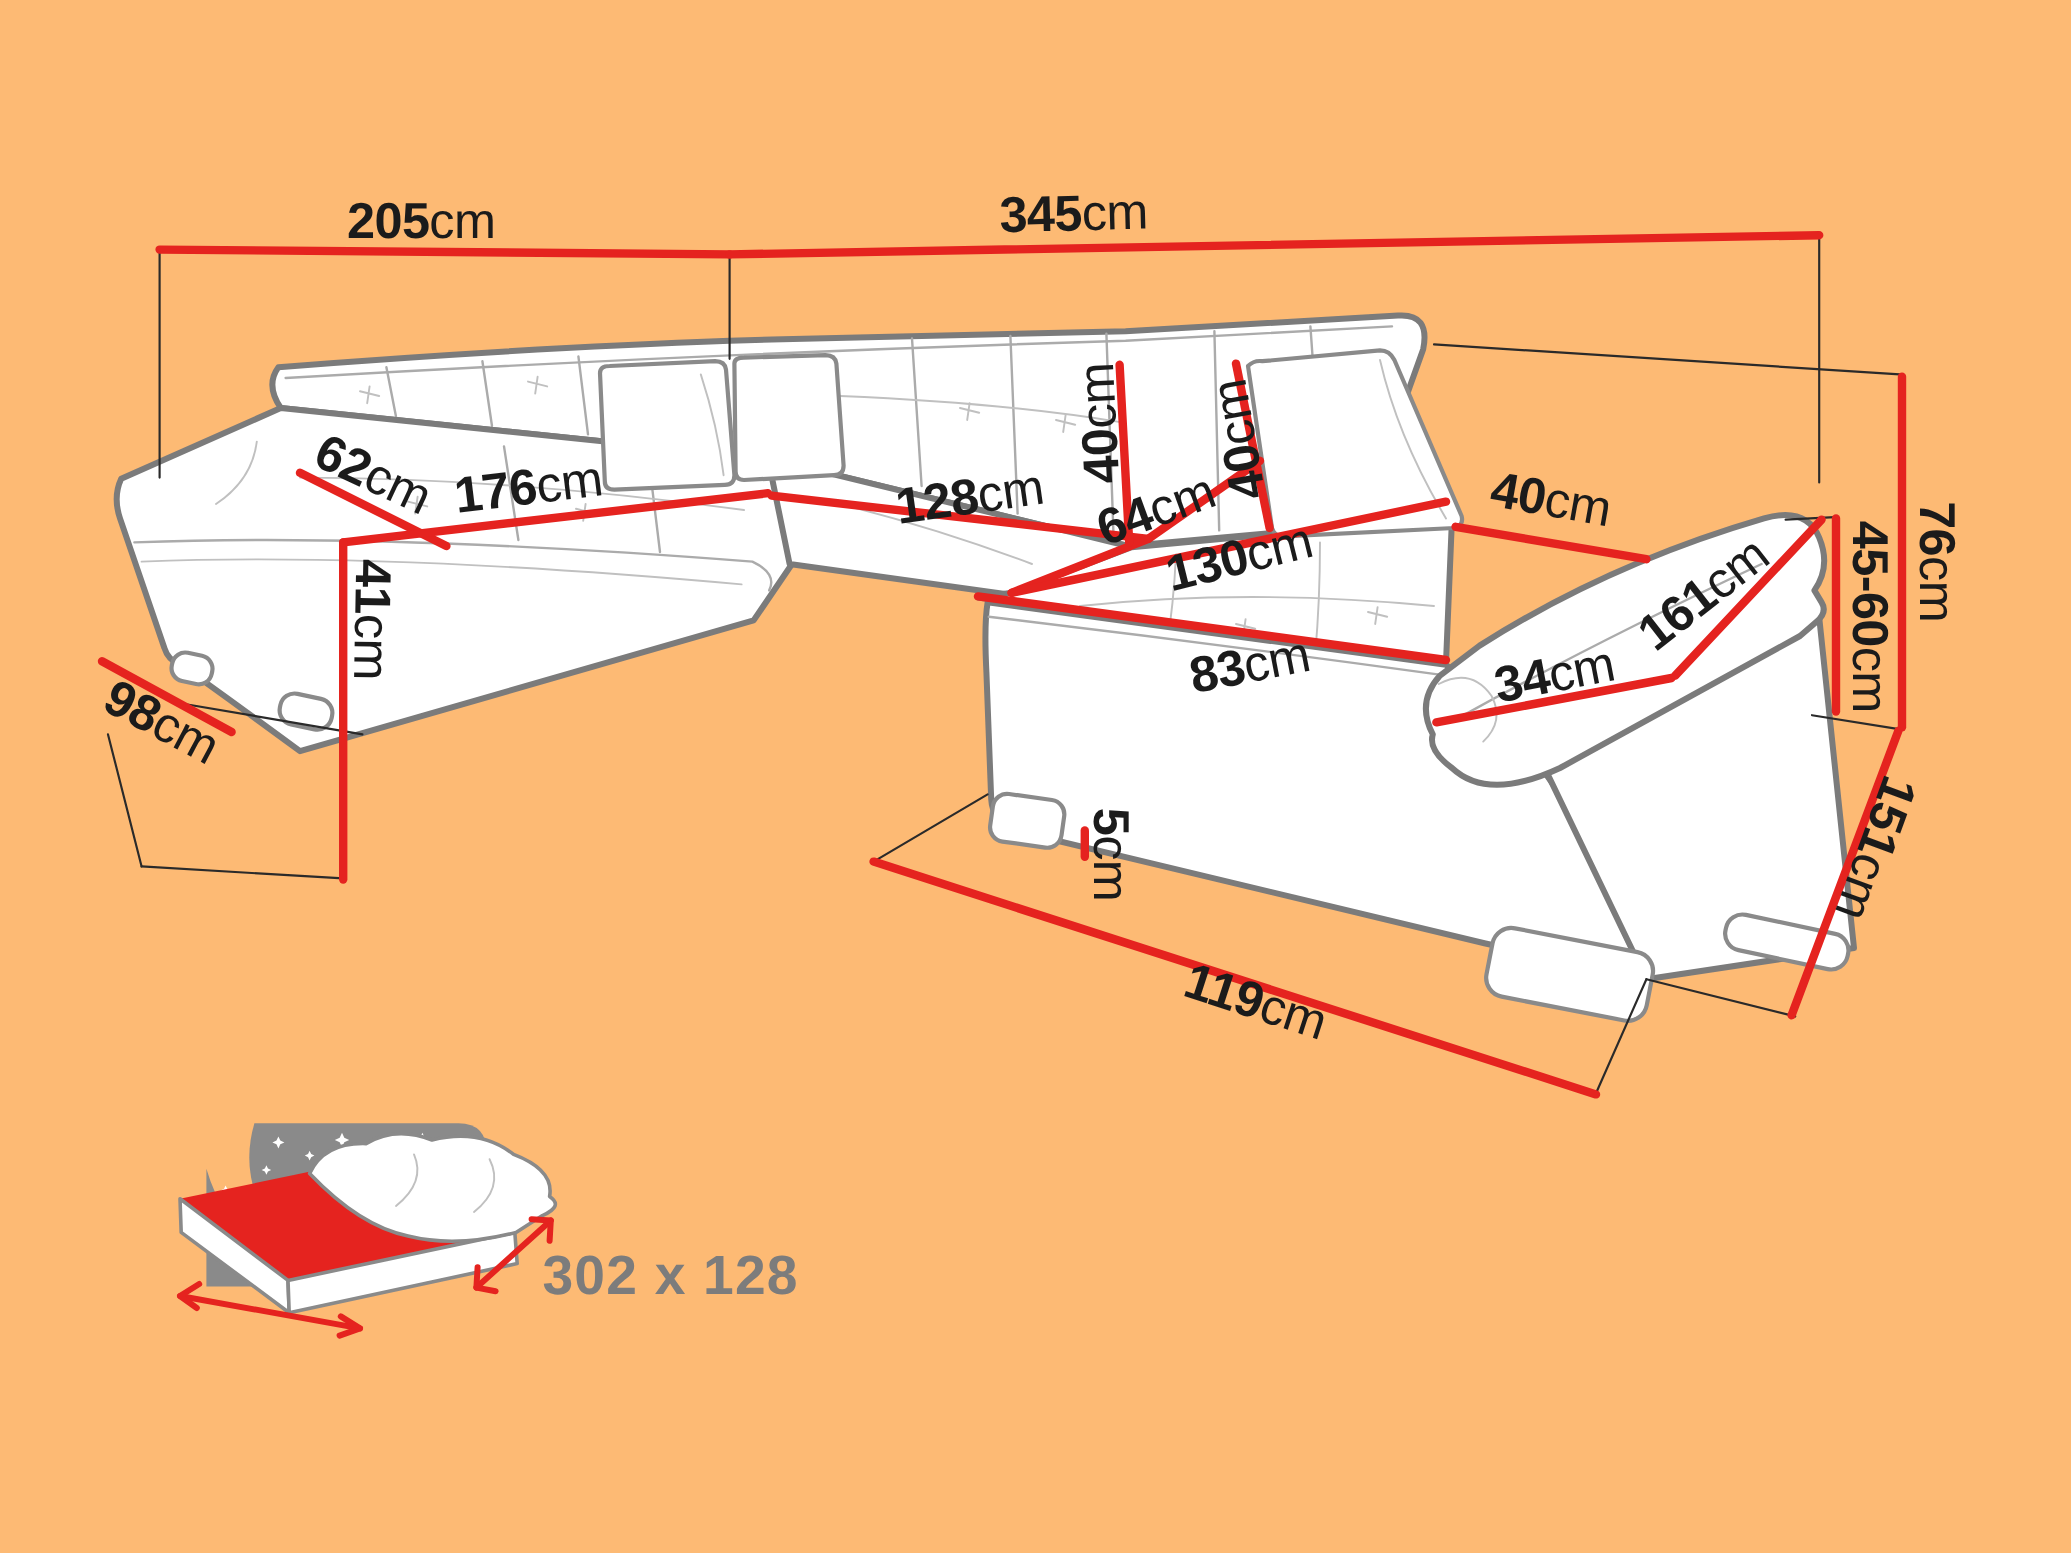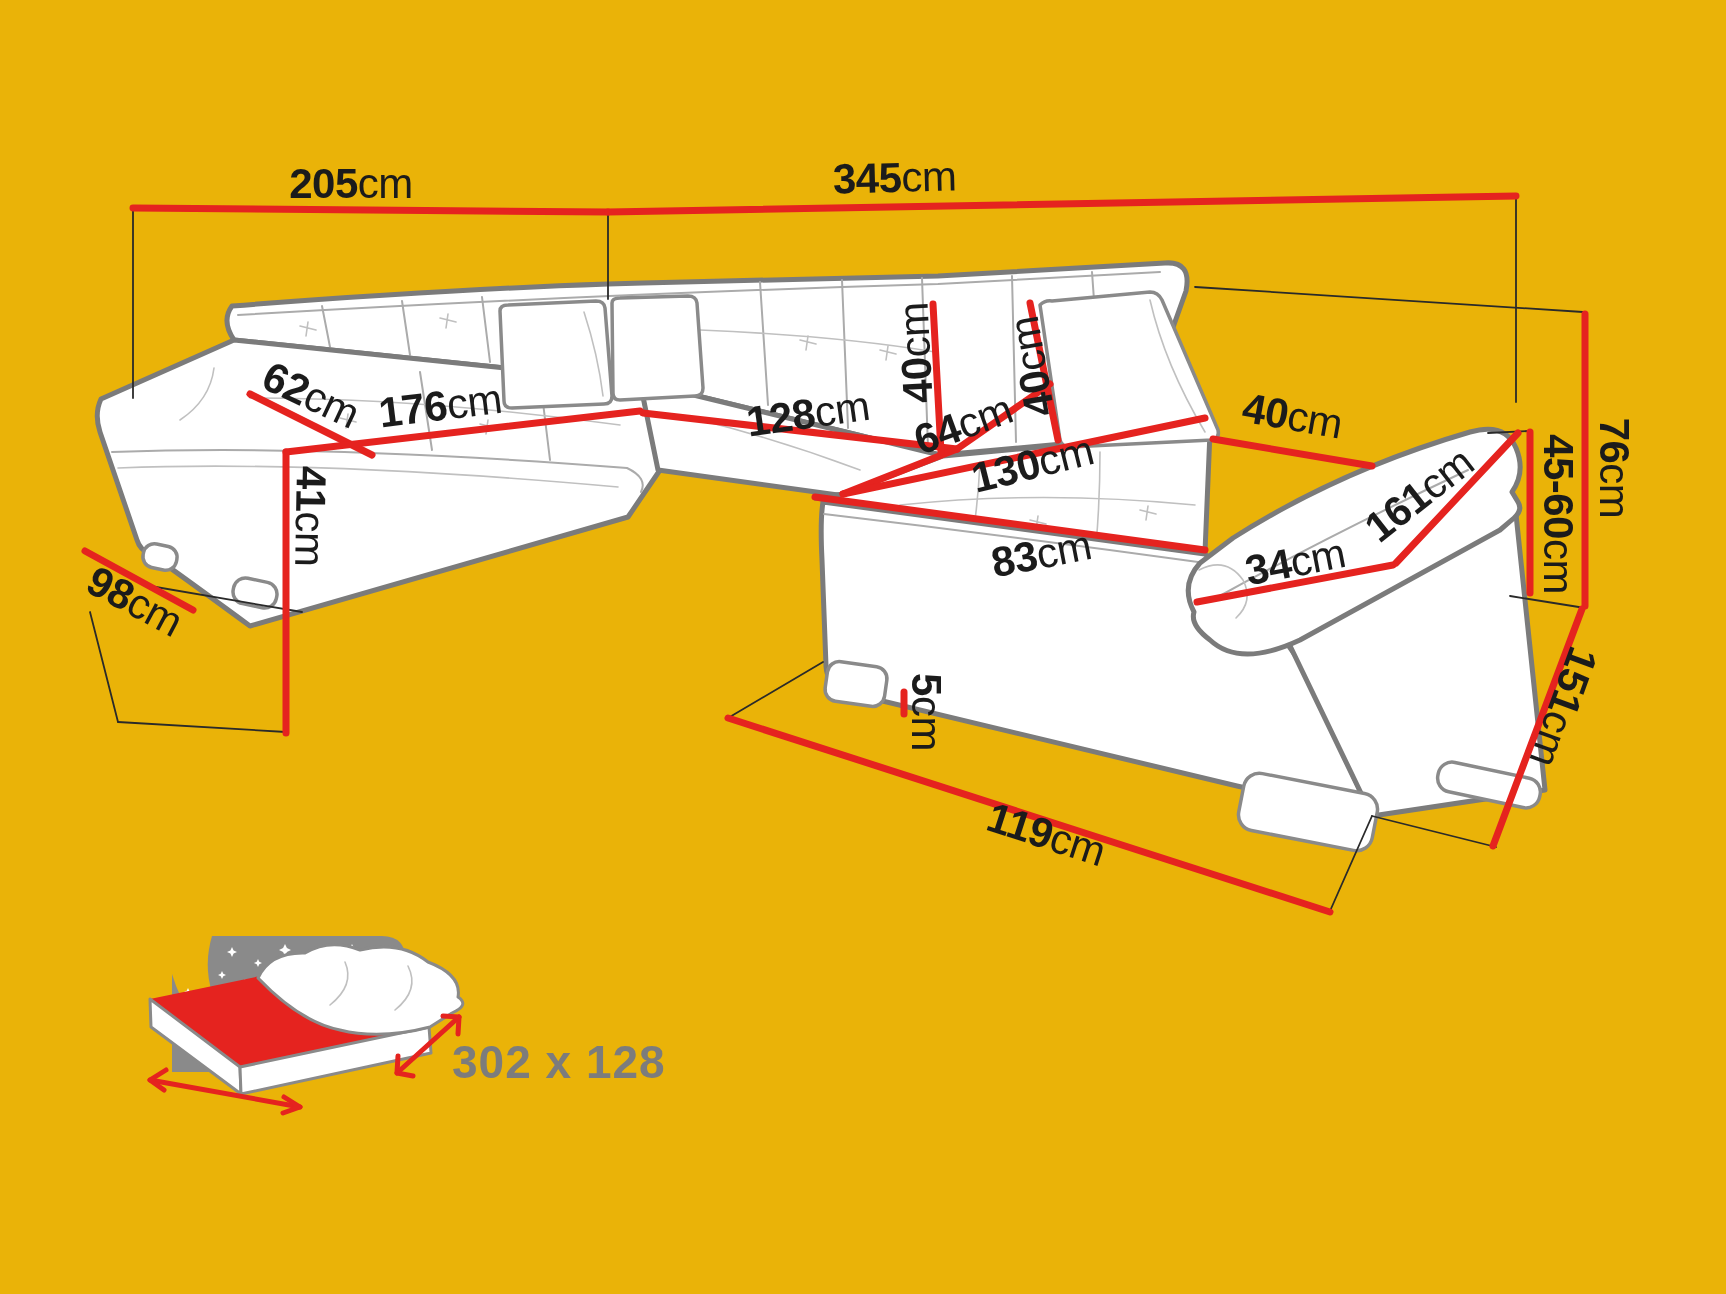--- a/index.html
+++ b/index.html
@@ -1,16 +1,16 @@
 <!DOCTYPE html>
 <html><head>
 <meta charset="utf-8">
 <style>
   html,body{margin:0;padding:0;background:#ffffff;}
-  .stage{position:relative;width:1726px;height:1294px;background:#eab308;overflow:hidden;
+  .stage{position:relative;width:1726px;height:1294px;background:#fdba74;overflow:hidden;
          font-family:"Liberation Sans", sans-serif;}
   svg text{font-family:"Liberation Sans", sans-serif;}
   .dimlabel{font-size:42px;fill:#1b1b1b;letter-spacing:-0.5px;}
   .dimlabel .num{font-weight:700;}
   .dimlabel .unit{font-weight:400;}
   .sleep-size{font-size:46px;font-weight:700;fill:#7c7c7c;letter-spacing:1px;}
   .outline{fill:#ffffff;stroke:#7b7b7b;stroke-width:5;stroke-linejoin:round;stroke-linecap:round;}
   .outline2{fill:#ffffff;stroke:#8a8a8a;stroke-width:3.5;stroke-linejoin:round;stroke-linecap:round;}
   .seam{fill:none;stroke:#ababab;stroke-width:2;stroke-linecap:round;}
   .seamlight{fill:none;stroke:#c0c0c0;stroke-width:1.6;stroke-linecap:round;}

